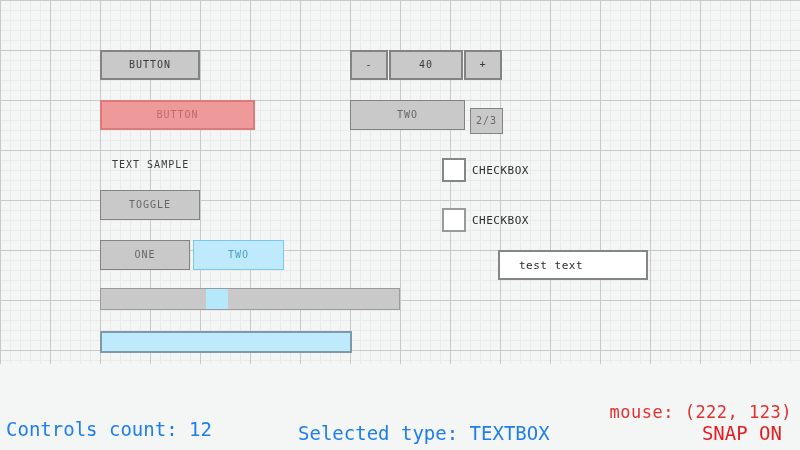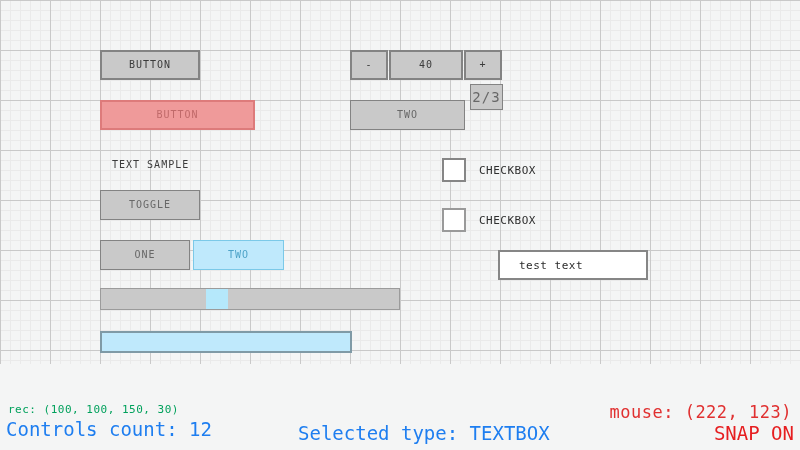--- a/index.html
+++ b/index.html
@@ -109,27 +109,27 @@
     left:100px; top:331px; width:252px; height:22px;
     background: #bfe9fc;
     border: 2px solid #7f9aa6;
   }
 
   #spin-minus { left:350px; top:50px; width:38px; height:30px; border-width:2px; }
   #spin-value { left:389px; top:50px; width:74px; height:30px; border-width:2px; color:#3b3b3b; }
   #spin-plus  { left:464px; top:50px; width:38px; height:30px; border-width:2px; }
 
   #dropdown      { left:350px; top:100px; width:115px; height:30px; }
-  #dropdown-page { left:470px; top:84px; width:33px; height:26px; font-size:14px; }
+  #dropdown-page { left:470px; top:108px; width:33px; height:26px; font-size:10px; }
 
   .checkbox-row {
     position: absolute;
     display: flex;
     align-items: center;
-    gap: 13px;
+    gap: 6px;
     padding-left: 20px;
   }
   #checkbox-row-1 { left:422px; top:158px; }
   #checkbox-row-2 { left:422px; top:208px; }
   .checkbox-box {
     width: 24px; height: 24px;
     box-sizing: border-box;
     background: #ffffff;
     border: 2px solid #868686;
   }
@@ -176,21 +176,21 @@
     left: 6px; top: 420px;
     font-size: 19px; letter-spacing: 0px;
     color: #1e7ef0;
   }
   #status-selected {
     left: 298px; top: 424px;
     font-size: 19px; letter-spacing: 0px;
     color: #1e7ef0;
   }
   #status-snap {
-    right: 6px; top: 424px;
+    right: 18px; top: 424px;
     font-size: 19px; letter-spacing: 0px;
     color: #e61e20;
   }
 </style>
 </head>
 <body>
 
 <div id="canvas">
 
   <div class="ctl gui-focused" id="btn-normal">BUTTON</div>
@@ -222,19 +222,18 @@
     <div class="checkbox-label">CHECKBOX</div>
   </div>
 
   <div class="checkbox-row" id="checkbox-row-2">
     <div class="checkbox-box light"></div>
     <div class="checkbox-label">CHECKBOX</div>
   </div>
 
   <div class="ctl" id="textbox">test text</div>
 
-  <div class="status" id="status-rec">rec: (100, 100, 150, 30)</div>
   <div class="status" id="status-mouse">mouse: (222, 123)</div>
   <div class="status" id="status-count">Controls count: 12</div>
   <div class="status" id="status-selected">Selected type: TEXTBOX</div>
   <div class="status" id="status-snap">SNAP ON</div>
 
 </div>
 
 </body></html>

